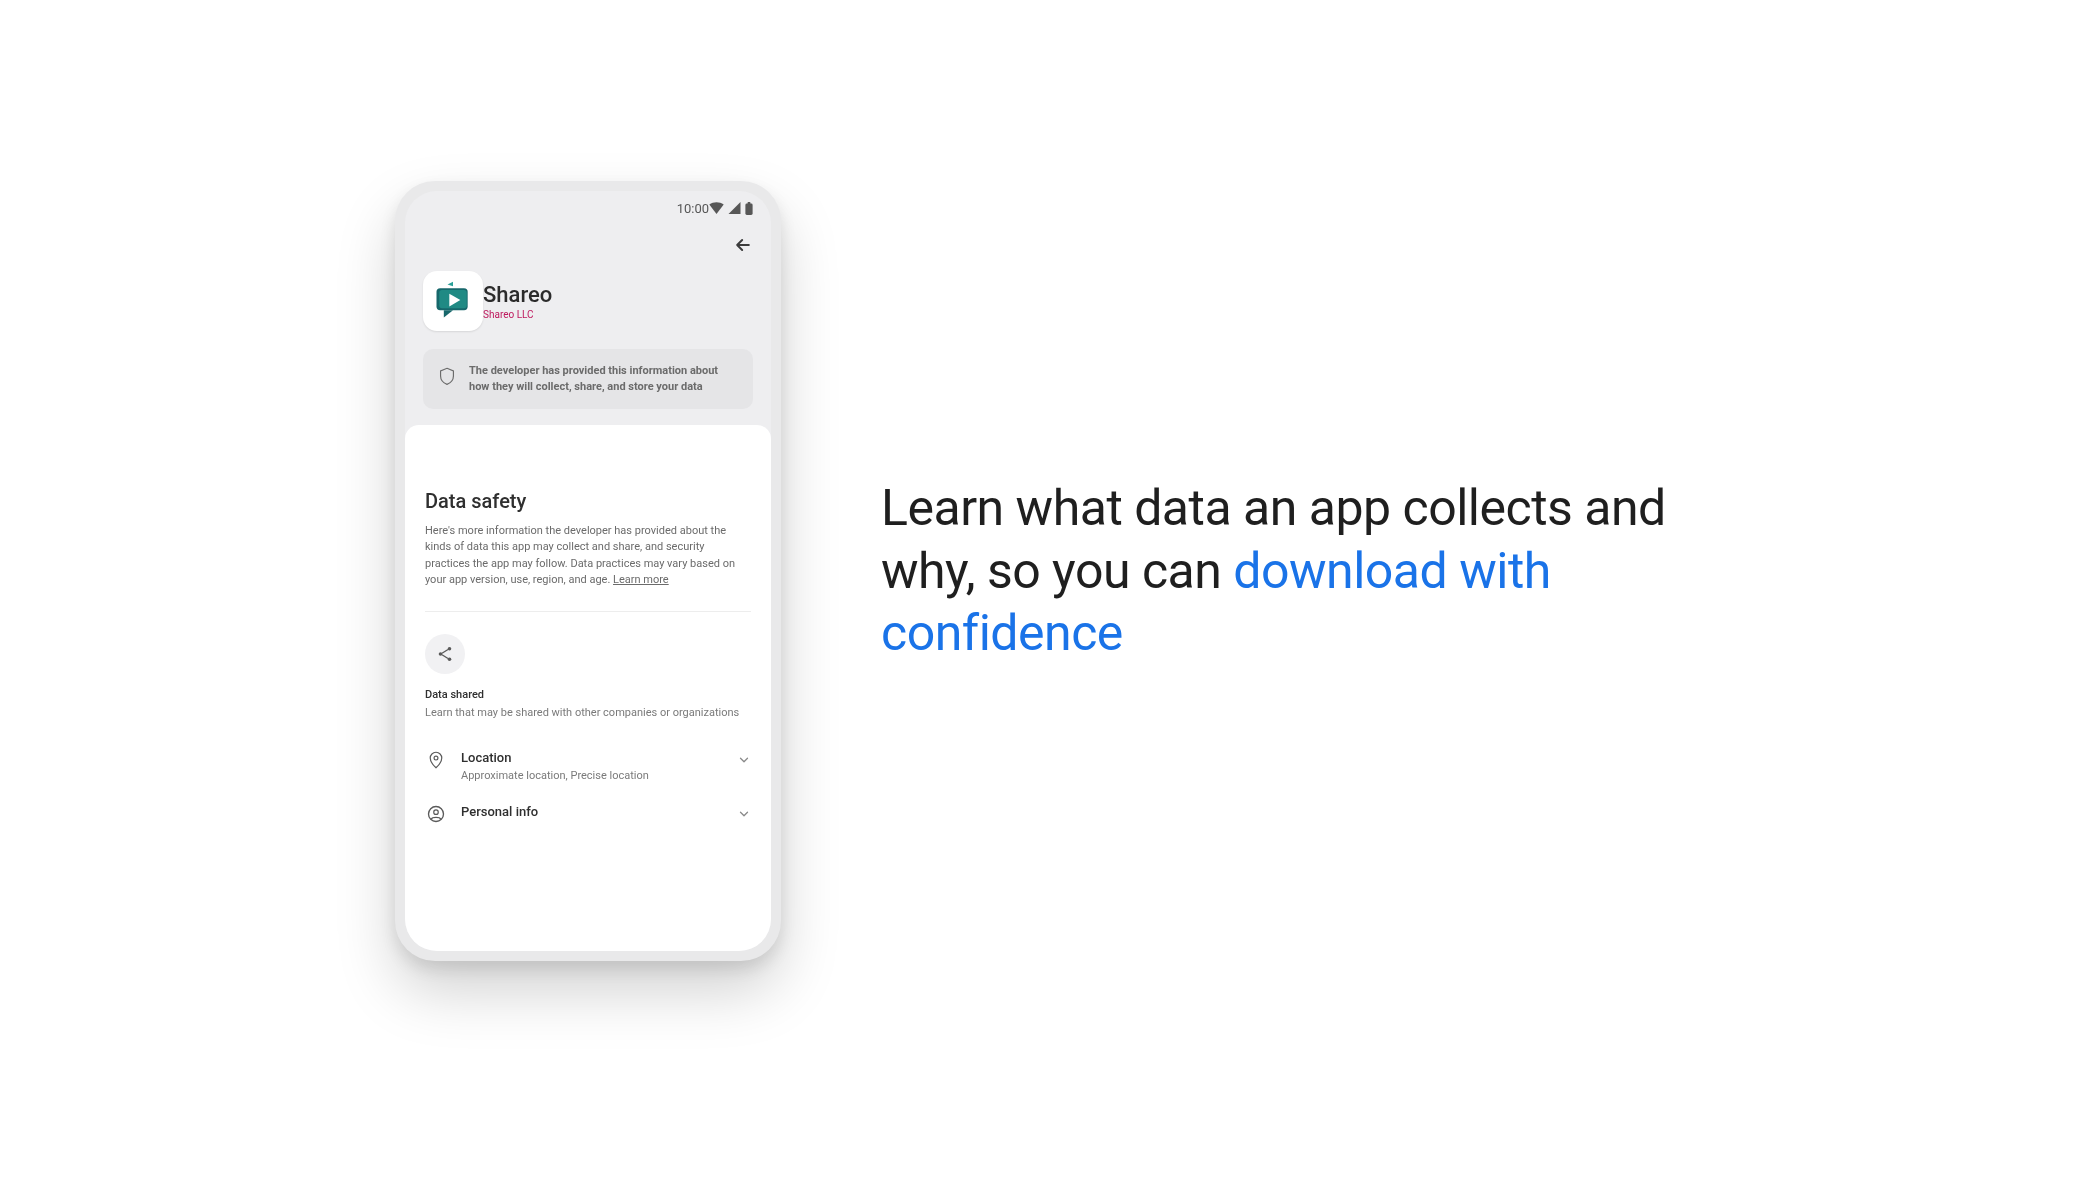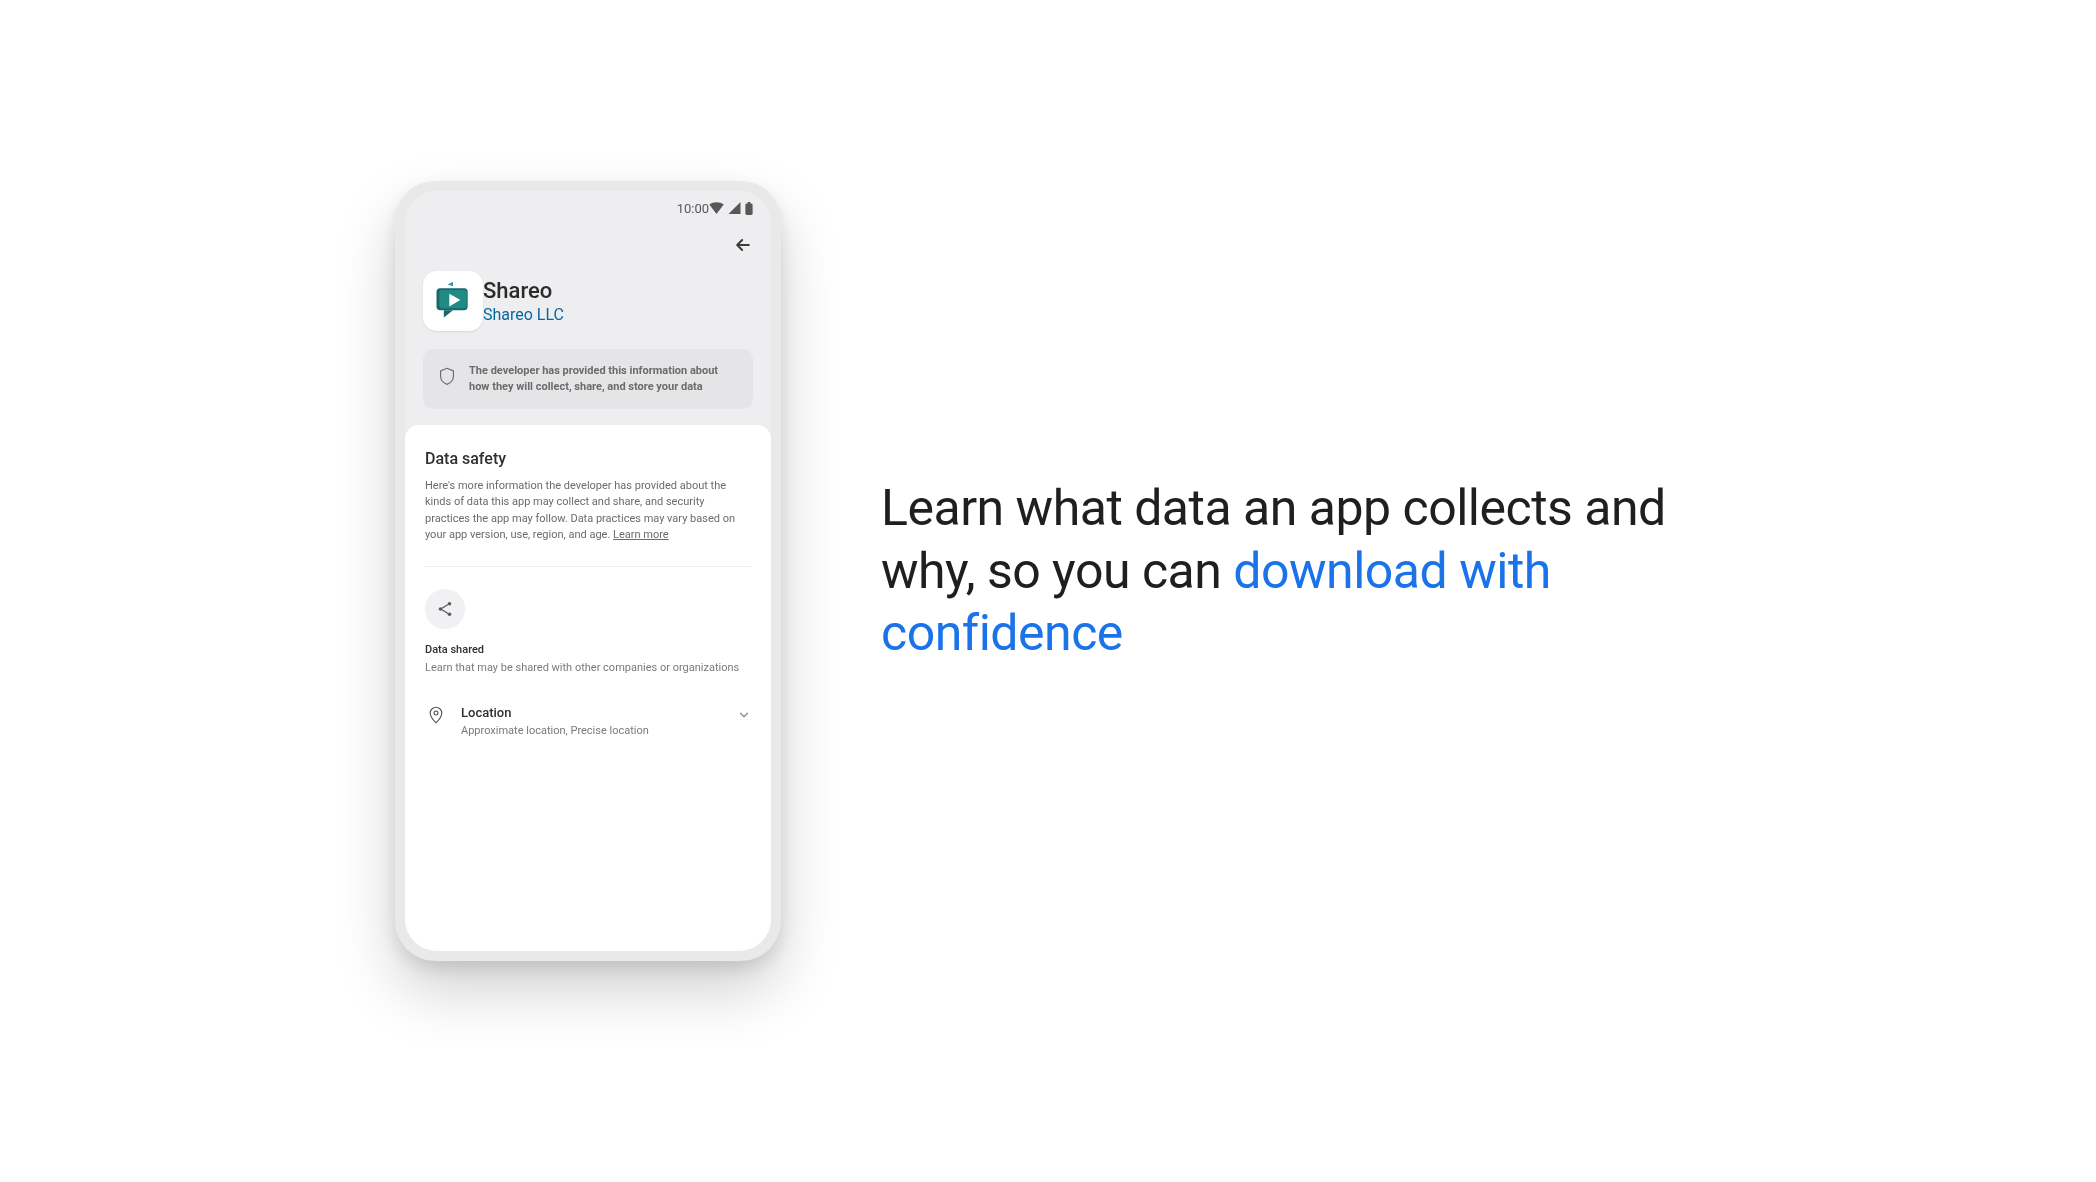--- a/index.html
+++ b/index.html
@@ -94,21 +94,21 @@
   .app-row { display:flex; align-items:center; gap:0; }
   .app-icon {
     width: 60px; height:60px;
     border-radius: 14px;
     background:#ffffff;
     box-shadow: 0 1px 2px rgba(0,0,0,0.10);
     display:flex; align-items:center; justify-content:center;
     position:relative;
   }
   .app-title { font-size: 22px; color:#2b2b2b; font-weight:500; }
-  .app-sub   { font-size: 16px; color:#0369a1; margin-top:2px; }
+  .app-sub   { font-size: 10px; color:#be185d; margin-top:2px; }
 
   .dev-note {
     margin-top: 18px;
     background: #e5e5e7;
     border-radius: 10px;
     padding: 14px 16px;
     display:flex;
     gap:14px;
     align-items:flex-start;
     font-weight:bold;
@@ -118,21 +118,21 @@
 
   
   .card {
     flex:1;
     background:#ffffff;
     border-top-left-radius: 14px;
     border-top-right-radius: 14px;
     padding: 24px 20px 0 20px;
     overflow:hidden;
   }
-  .section-title { font-size: 16px; color:#2f2f2f; font-weight:500; }
+  .section-title { font-size: 20px; color:#2f2f2f; font-weight:500;margin-top:40px; }
   .section-sub   { font-size: 11px; color:#6b6b6b; line-height:1.5; margin-top:10px; }
   .section-sub .lm { text-decoration: underline; }
 
   .divider { height:1px; background:#ededed; margin: 22px 0 22px 0; }
 
   .chip-icon {
     width:40px; height:40px; border-radius:50%;
     background:#f1f1f3;
     display:flex; align-items:center; justify-content:center;
     color:#5a5a5a;
@@ -257,20 +257,37 @@
               <div class="label">Location</div>
               <div class="detail">Approximate location, Precise location</div>
             </span>
             <span class="chev">
               <svg width="14" height="14" viewBox="0 0 24 24">
                   <path fill="none" stroke="#8a8a8a" stroke-width="2.2" stroke-linecap="round" stroke-linejoin="round" d="M6 9l6 6 6-6"></path>
                 </svg>
             </span>
           </div>
 
+          <div class="item" style="padding-bottom:0">
+            <span class="lead">
+              <svg width="18" height="18" viewBox="0 0 24 24">
+                <circle cx="12" cy="12" r="10" fill="none" stroke="#5a5a5a" stroke-width="1.8"></circle>
+                <circle cx="12" cy="9.5" r="3" fill="none" stroke="#5a5a5a" stroke-width="1.6"></circle>
+                <path d="M5.5 19 C7 15.8 17 15.8 18.5 19" fill="none" stroke="#5a5a5a" stroke-width="1.6"></path>
+              </svg>
+            </span>
+            <span class="body">
+              <div class="label">Personal info</div>
+            </span>
+            <span class="chev">
+              <svg width="14" height="14" viewBox="0 0 24 24">
+                  <path fill="none" stroke="#8a8a8a" stroke-width="2.2" stroke-linecap="round" stroke-linejoin="round" d="M6 9l6 6 6-6"></path>
+                </svg>
+            </span>
+          </div>
 
         </div>
       </div>
     </div>
 
     <div class="headline">
       <span>Learn what data an app collects and why, so you can </span><span class="accent">download with confidence</span>
     </div>
 
   </div>

